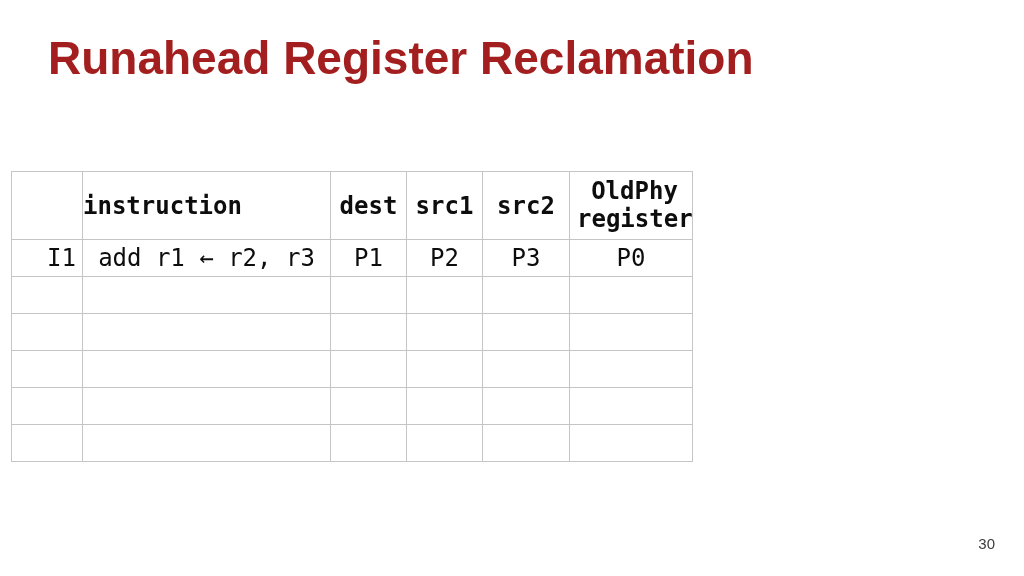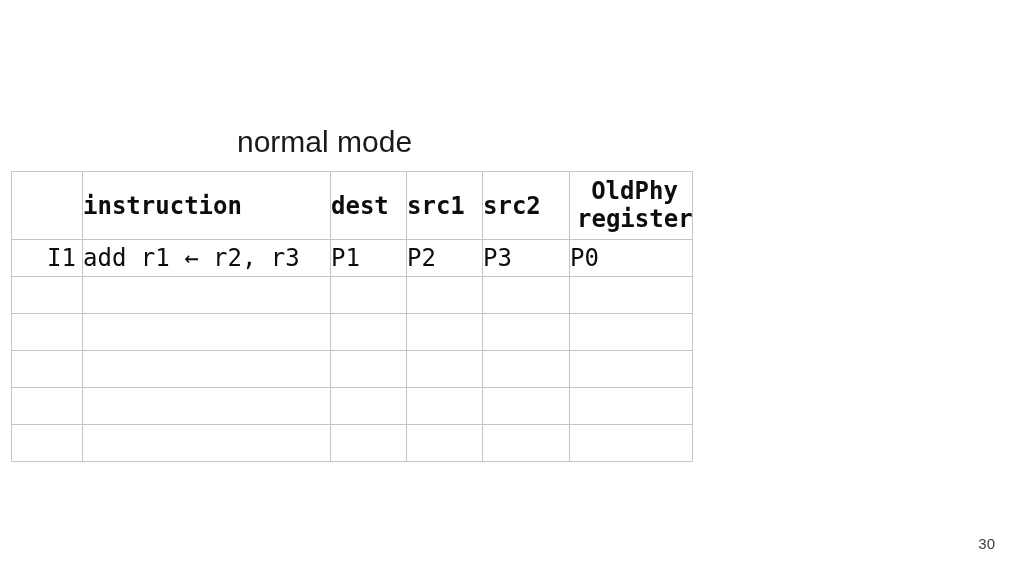--- a/index.html
+++ b/index.html
@@ -46,21 +46,21 @@
     table-layout: fixed;
     background: #ffffff;
   }
   .rename-table th,
   .rename-table td {
     border: 1px solid #c5c5c5;
     font-family: "DejaVu Sans Mono", monospace;
     font-size: 24px;
     color: #0d0d0d;
     padding: 0;
-    text-align: left;
+    text-align: center;
     vertical-align: middle;
     overflow: hidden;
     white-space: nowrap;
   }
   .rename-table thead tr { height: 68px; }
   .rename-table tbody tr { height: 37px; }
   .rename-table th { font-weight: bold; }
   th.h-instruction {
     text-align: left;
     padding-right: 16px;
@@ -82,22 +82,22 @@
     font-family: "Liberation Sans", sans-serif;
     font-size: 15px;
     color: #3d3d3d;
   }
 </style>
 </head>
 <body>
 
 <div class="slide">
 
+  <div class="slide-title">Runahead Register Reclamation</div>
 
-  <div class="slide-subtitle">normal mode</div>
 
   <table class="rename-table">
     <colgroup>
       <col style="width:71px">
       <col style="width:248px">
       <col style="width:76px">
       <col style="width:76px">
       <col style="width:87px">
       <col style="width:123px">
     </colgroup>

